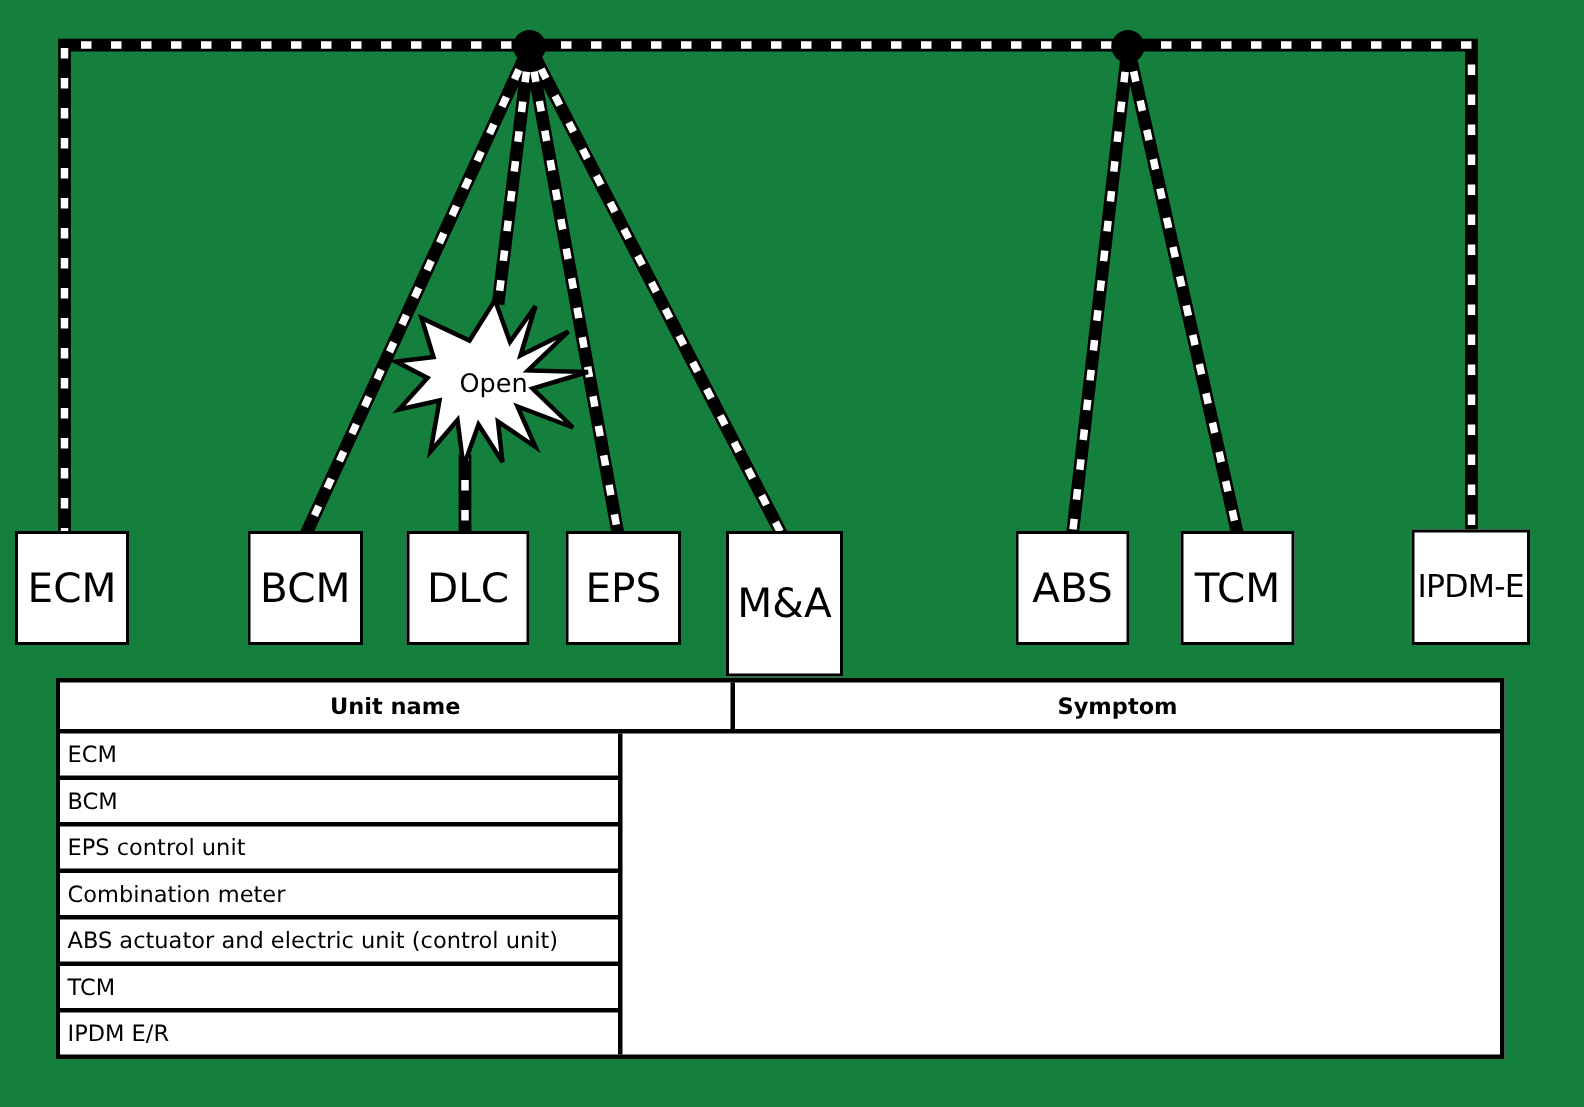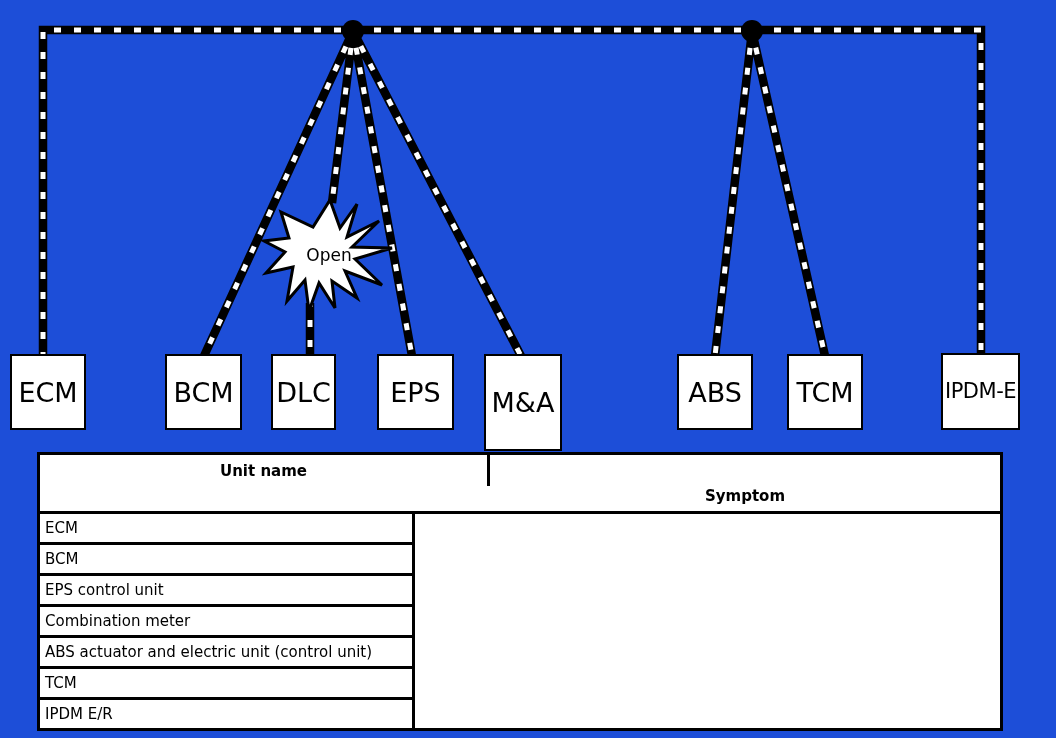--- a/index.html
+++ b/index.html
@@ -1,34 +1,34 @@
 <!DOCTYPE html>
 <html><head>
 <meta charset="utf-8">
 <style>
   html,body{margin:0;padding:0;background:#ffffff;}
   .stage{
-    position:relative;width:1056px;height:738px;background:#1d4ed8;overflow:hidden;
+    position:relative;width:1056px;height:738px;background:#15803d;overflow:hidden;
     font-family:"DejaVu Sans","Liberation Sans",sans-serif;color:#000;
   }
   .diagram-svg{position:absolute;left:0;top:0;}
   .unit-box{
     position:absolute;box-sizing:border-box;border:2px solid #000;background:#fff;
     display:flex;align-items:center;justify-content:center;
     font-size:27px;letter-spacing:0;line-height:1;
   }
   .unit-box.small{font-size:21px;letter-spacing:-0.5px;}
   .dtable{
     position:absolute;left:37px;top:452px;width:966px;box-sizing:border-box;
     border:3px solid #000;background:#fff;font-size:15px;
   }
   .dtable .hrow{display:flex;border-bottom:3px solid #000;}
   .dtable .hcell{box-sizing:border-box;height:31px;display:flex;align-items:center;justify-content:center;font-weight:bold;}
   .dtable .hcell.left{width:450px;border-right:3px solid #000;}
-  .dtable .hcell.right{flex:1;margin-top:25px;}
+  .dtable .hcell.right{flex:1;}
   .dtable .body{display:flex;align-items:stretch;}
   .dtable .col-left{width:375px;box-sizing:border-box;border-right:3px solid #000;display:flex;flex-direction:column;}
   .dtable .col-left .row{
     box-sizing:border-box;border-bottom:3px solid #000;
     padding:5px 14px 4px 5px;line-height:19px;
   }
   .dtable .col-left .row:last-child{border-bottom:none;flex:1;}
   .dtable .col-right{flex:1;padding:5px 4px 4px 6px;line-height:19px;}
 </style>
 </head>
@@ -60,21 +60,21 @@
     <circle cx="752" cy="31" r="11" fill="#000"></circle>
 
     <polygon points="330,200 340,228 357,204 347,237 379,221 352,247 392,248 355,259 382,285 345,271
               357,298 332,281 335,308 319,283 309,311 305,280 287,301 293,267 266,273 285,252
               264,241 289,238 281,212 313,227" fill="#fff" stroke="#000" stroke-width="3" stroke-linejoin="miter"></polygon>
     <text x="329" y="261" text-anchor="middle" font-family="DejaVu Sans, Liberation Sans, sans-serif" font-size="17" fill="#000">Open</text>
   </svg>
 
   <div class="unit-box" style="left:10px;top:354px;width:76px;height:76px;">ECM</div>
   <div class="unit-box" style="left:165px;top:354px;width:77px;height:76px;">BCM</div>
-  <div class="unit-box" style="left:271px;top:354px;width:65px;height:76px;">DLC</div>
+  <div class="unit-box" style="left:271px;top:354px;width:82px;height:76px;">DLC</div>
   <div class="unit-box" style="left:377px;top:354px;width:77px;height:76px;">EPS</div>
   <div class="unit-box" style="left:484px;top:354px;width:78px;height:97px;">M&amp;A</div>
   <div class="unit-box" style="left:677px;top:354px;width:76px;height:76px;">ABS</div>
   <div class="unit-box" style="left:787px;top:354px;width:76px;height:76px;">TCM</div>
   <div class="unit-box small" style="left:941px;top:353px;width:79px;height:77px;">IPDM-E</div>
 
   <div class="dtable">
     <div class="hrow">
       <div class="hcell left">Unit name</div>
       <div class="hcell right">Symptom</div>

